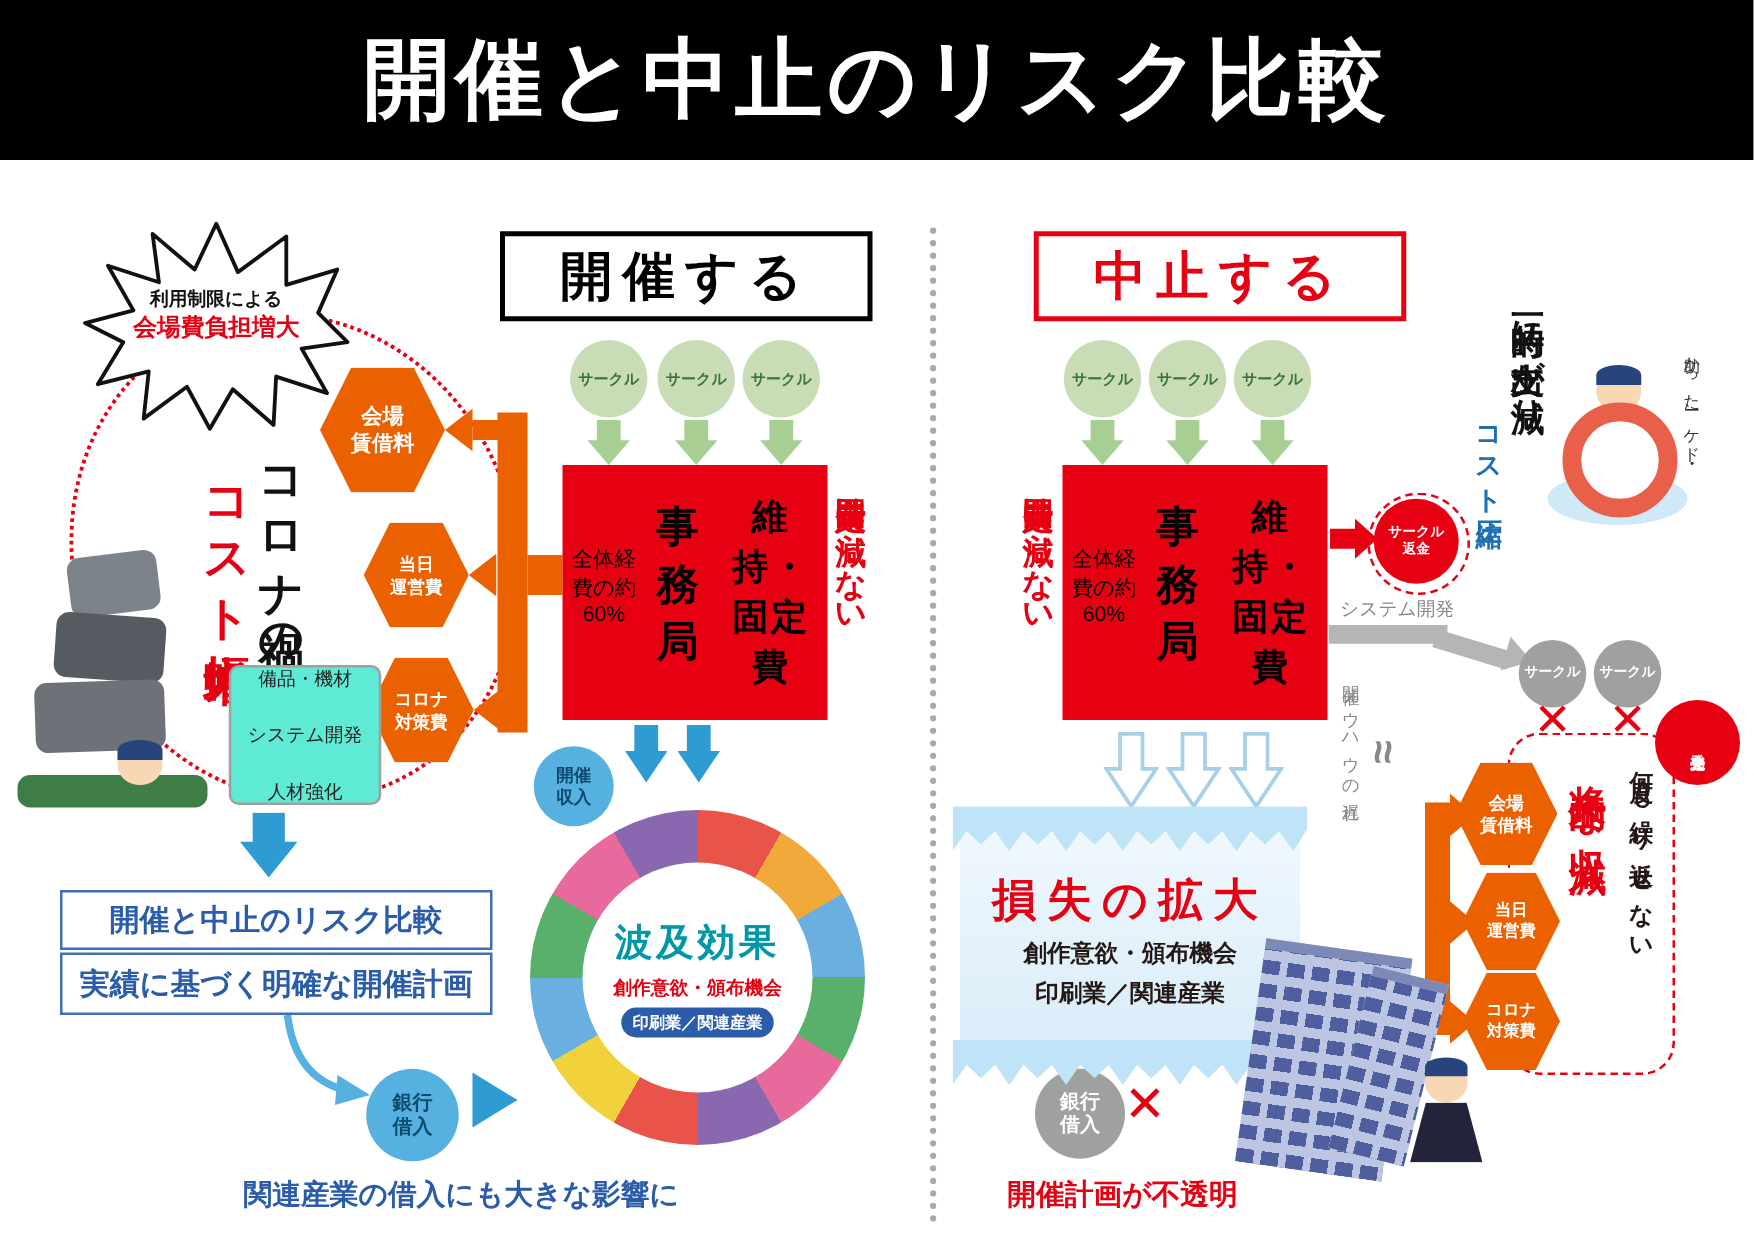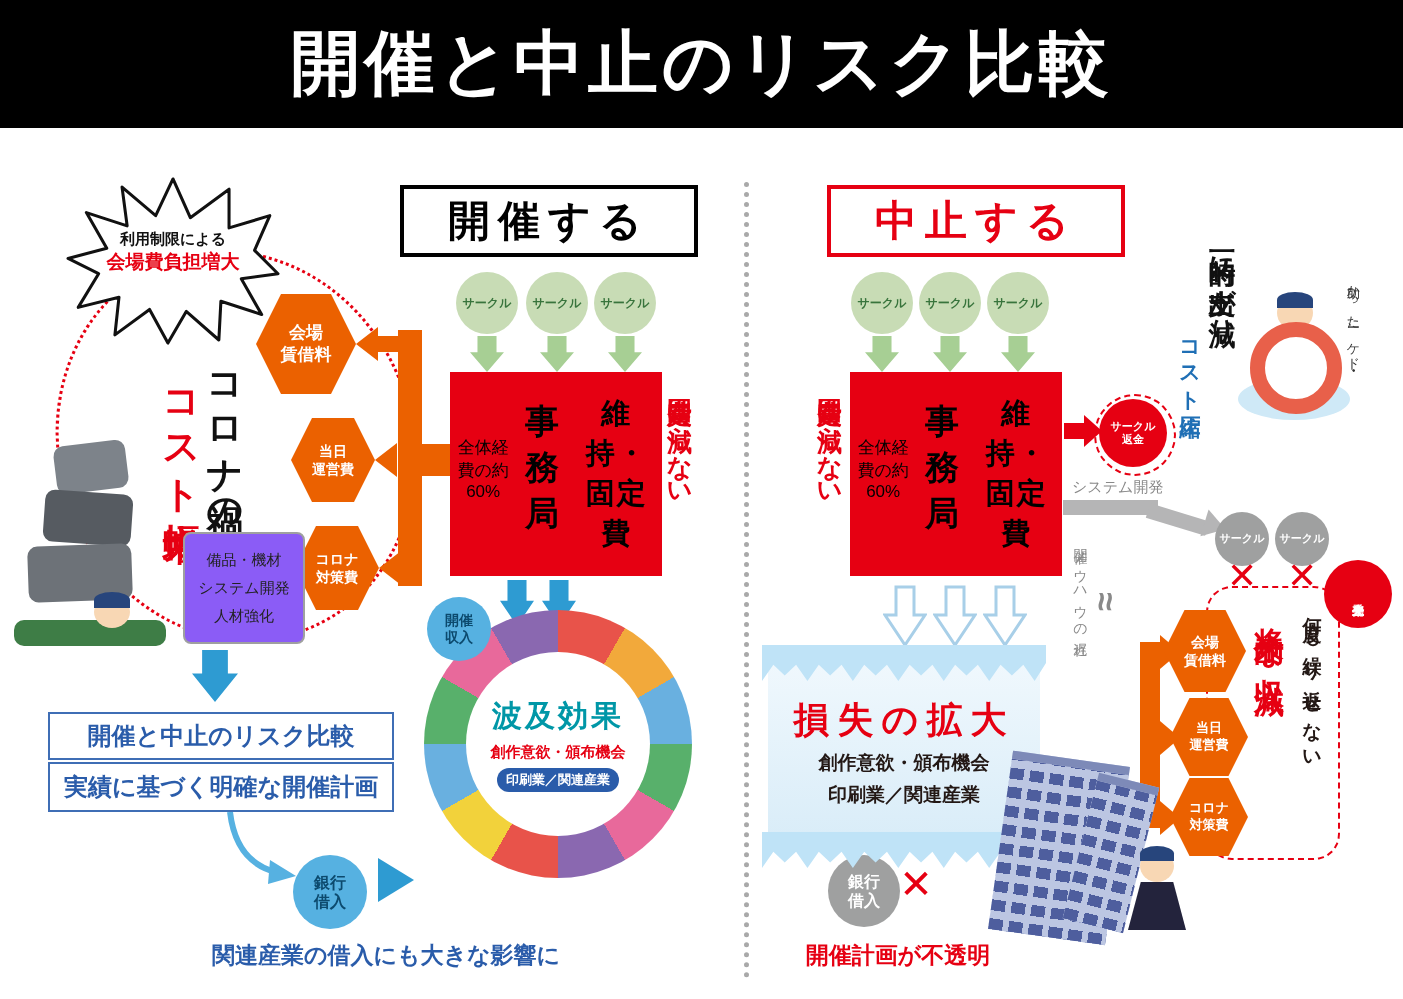--- a/index.html
+++ b/index.html
@@ -23,22 +23,22 @@
   .office{background:#e60012;color:#000000;display:flex;flex-direction:row;align-items:center;justify-content:center;text-align:center;z-index:2;}
   .office .t{font-size:17px;margin-bottom:10px;}
   .office .m{font-size:34px;font-weight:bold;margin-bottom:12px;letter-spacing:4px;}
   .office .s{font-size:29px;font-weight:bold;letter-spacing:2px;}
   .fixed-note{color:#e60012;font-size:25px;font-weight:bold;z-index:2;}
   .hex{clip-path:polygon(25% 0,75% 0,100% 50%,75% 100%,25% 100%,0 50%);background:#eb6100;color:#fff;display:flex;flex-direction:column;align-items:center;justify-content:center;font-weight:bold;text-align:center;line-height:1.3;z-index:2;}
   .orange{background:#eb6100;}
   .tri-left{width:0;height:0;border-top:17px solid transparent;border-bottom:17px solid transparent;border-right:22px solid #eb6100;}
   .tri-right-o{width:0;height:0;border-top:17px solid transparent;border-bottom:17px solid transparent;border-left:20px solid #eb6100;}
   .bluebox{background:#fff;border:2px solid #3f6eb5;color:#2a5caa;font-weight:bold;display:flex;align-items:center;justify-content:center;font-size:24px;z-index:2;}
-  .equip{background:#8b5cf6;border:2px solid #9fa0a0;border-radius:8px;display:flex;flex-direction:column;align-items:center;justify-content:center;gap:9px;font-size:15px;color:#222;z-index:2;}
-  .note-blue{color:#2a5caa;font-size:23px;font-weight:bold;text-align:center;margin-left:17px;}
+  .equip{background:#5eead4;border:2px solid #9fa0a0;border-radius:8px;display:flex;flex-direction:column;align-items:center;justify-content:center;gap:26px;font-size:15px;color:#222;z-index:2;}
+  .note-blue{color:#2a5caa;font-size:23px;font-weight:bold;text-align:center;}
   .note-red{color:#e60012;font-size:23px;font-weight:bold;text-align:center;}
   .gray-bar{background:#b5b5b6;}
   .grayt{color:#898989;}
   .cross{color:#e60012;font-weight:bold;text-align:center;z-index:4;line-height:1;}
   .ripple-ring{border-radius:50%;background:conic-gradient(#e8534a 0 30deg,#f2a93b 30deg 60deg,#69b0e0 60deg 90deg,#58b06b 90deg 120deg,#e8699b 120deg 150deg,#8a68b0 150deg 180deg,#e8534a 180deg 210deg,#f2d23b 210deg 240deg,#69b0e0 240deg 270deg,#58b06b 270deg 300deg,#e8699b 300deg 330deg,#8a68b0 330deg 360deg);z-index:1;}
   .ripple-inner{position:absolute;inset:42px;background:#fff;border-radius:50%;display:flex;flex-direction:column;align-items:center;justify-content:center;gap:6px;text-align:center;}
   .ripple-title{color:#0097a7;font-size:30px;font-weight:bold;letter-spacing:3px;}
   .ripple-sub1{color:#e60012;font-size:15px;font-weight:bold;}
   .ripple-sub2{background:#2a5caa;color:#fff;font-size:13px;font-weight:bold;padding:3px 9px;border-radius:12px;}
   .ice{background:#bfe3f7;clip-path:polygon(0% 0%,100% 0%,100% 50%,96% 100%,92% 55%,88% 85%,84% 55%,80% 100%,76% 55%,72% 85%,68% 55%,64% 100%,60% 55%,56% 85%,52% 55%,48% 100%,44% 55%,40% 85%,36% 55%,32% 100%,28% 55%,24% 85%,20% 55%,16% 100%,12% 55%,8% 85%,4% 55%,0% 100%);z-index:2;}
@@ -140,21 +140,21 @@
   <div class="abs office" style="left:450px;top:372px;width:212px;height:204px;">
     <div class="t">全体経費の約60%</div>
     <div class="m">事務局</div>
     <div class="s">維持・固定費</div>
   </div>
   <div class="abs vtext fixed-note" style="left:664px;top:380px;height:210px;">固定費は減らない</div>
 
   <div class="abs arrow-down blue-a" style="left:500px;top:580px;width:34px;height:46px;"></div>
   <div class="abs arrow-down blue-a" style="left:542px;top:580px;width:34px;height:46px;"></div>
 
-  <div class="abs ripple-ring" style="left:424px;top:610px;width:268px;height:268px;">
+  <div class="abs ripple-ring" style="left:424px;top:648px;width:268px;height:268px;">
     <div class="ripple-inner">
       <div class="ripple-title">波及効果</div>
       <div class="ripple-sub1">創作意欲・頒布機会</div>
       <div class="ripple-sub2">印刷業／関連産業</div>
     </div>
   </div>
   <div class="abs circle circle-blue" style="left:427px;top:597px;width:64px;height:64px;font-size:14px;z-index:3;">
     <span>開催</span>
     <span>収入</span>
   </div>

